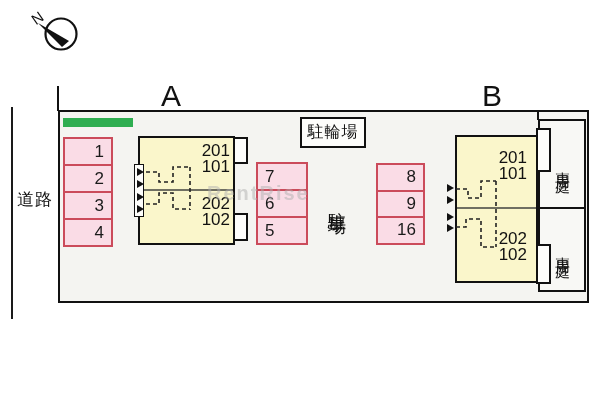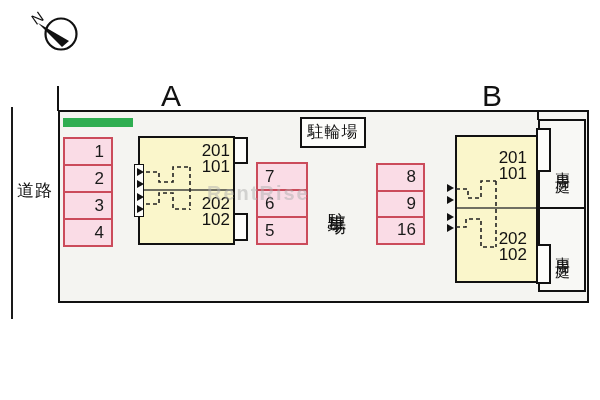--- a/index.html
+++ b/index.html
@@ -8,21 +8,21 @@
     font-family:"Liberation Sans","DejaVu Sans",sans-serif;color:#111;
     overflow:hidden;
   }
   .abs{position:absolute;}
 
   
   .compass{left:26px;top:4px;width:60px;height:54px;}
 
   
   .road-line{left:11px;top:107px;width:2px;height:212px;background:#1a1a1a;}
-  .road-label{left:12px;top:179px;width:46px;text-align:center;font-size:17px;letter-spacing:1px;}
+  .road-label{left:12px;top:188px;width:46px;text-align:center;font-size:17px;letter-spacing:1px;}
 
   
   .main-rect{left:58px;top:110px;width:531px;height:193px;border:2px solid #111;background:#f4f4f1;box-sizing:border-box;}
   .boundary-tick{left:57px;top:86px;width:2px;height:25px;background:#111;}
   .green-bar{left:63px;top:118px;width:70px;height:9px;background:#2fae51;}
 
   
   .bldg-label{width:46px;top:79px;text-align:center;font-size:30px;}
   .bldg-label.a{left:148px;}
   .bldg-label.b{left:469px;}

